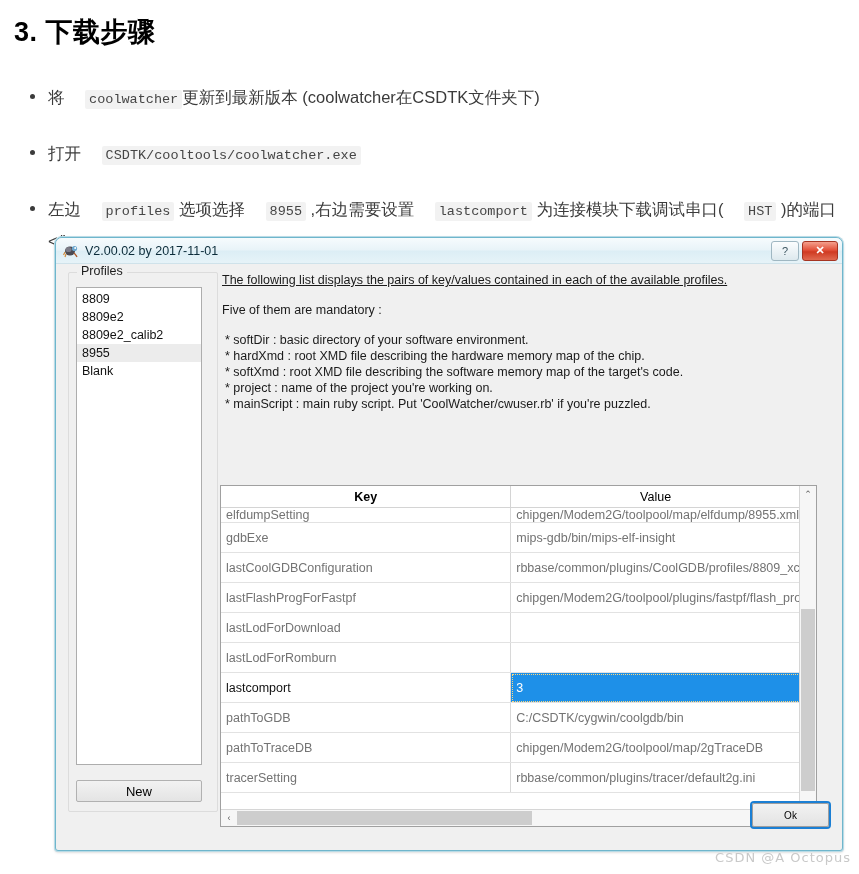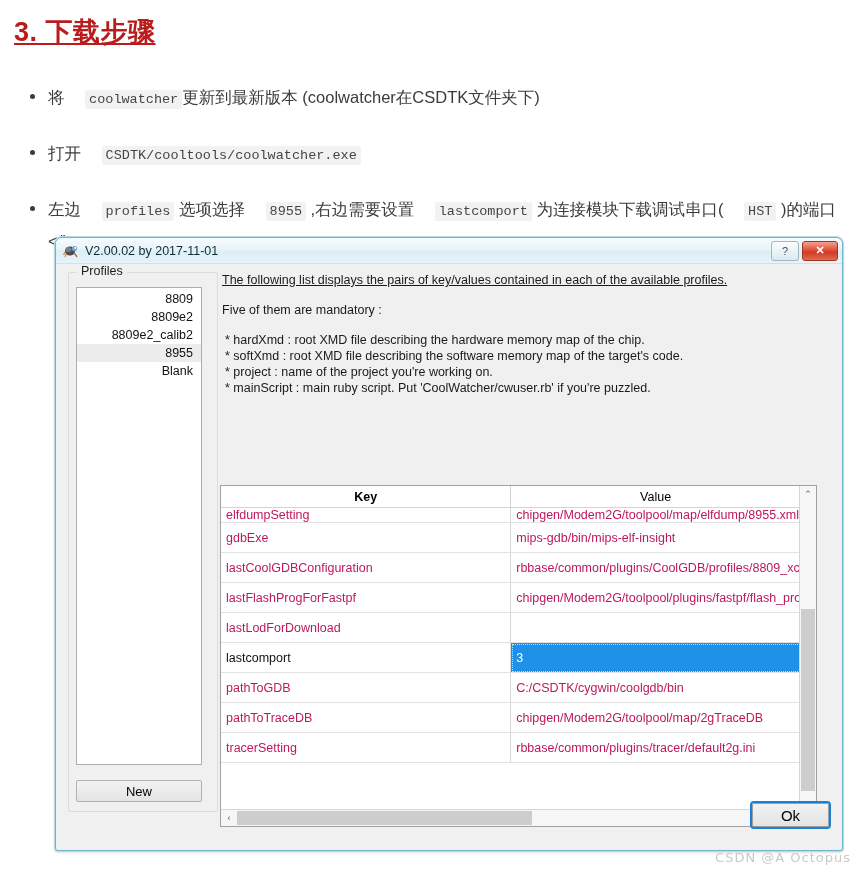--- a/index.html
+++ b/index.html
@@ -15,24 +15,23 @@
     position: relative;
     overflow: hidden;
   }
 
   
   .article { padding: 8px 14px 0 14px; }
 
   .page-title {
     font-size: 27px;
     font-weight: bold;
-    color: #b91c1c;
+    color: #000000;
     margin: 6px 0 15px 0;
     letter-spacing: .5px;
-    text-decoration: underline;
   }
 
   .bullets {
     margin: 34px 0 0 0;
     padding-left: 34px;
     list-style: none;
   }
   .bullets li {
     position: relative;
     font-size: 16.5px;
@@ -139,26 +138,25 @@
     position: absolute;
     left: 7px; top: 14px;
     width: 126px; height: 478px;
     background: #fff;
     border: 1px solid #adadad;
     box-sizing: border-box;
     padding: 2px 0 0 0;
     overflow: hidden;
   }
   .listitem {
-    padding: 1px 8px 1px 5px;
+    padding: 1px 0 1px 5px;
     font-size: 12.5px;
     line-height: 16px;
     color: #111;
     white-space: nowrap;
-    text-align: right;
   }
   .listitem.selected { background: #ececec; }
   .new-btn {
     position: absolute;
     left: 7px; bottom: 9px;
     width: 126px; height: 22px;
     background: linear-gradient(180deg,#f2f2f2,#e4e4e4);
     border: 1px solid #b1b1b1;
     border-radius: 2px;
     font-size: 13px;
@@ -210,21 +208,21 @@
     font-size: 12.5px;
     color: #000;
     padding: 0;
   }
   .grid th.key-h { font-weight: bold; }
   .grid td {
     border-right: 1px solid #d8d8d8;
     border-bottom: 1px solid #e2e2e2;
     height: 29px;
     padding: 0 0 0 5px;
-    color: #be185d;
+    color: #737373;
     white-space: nowrap;
     overflow: hidden;
   }
   .grid td.keycol { width: 158px; }
   .grid tr.clipped td { height: 14px; vertical-align: bottom; }
   .grid tr.selected td { background: #1e90e8; color: #fff; }
   .grid tr.selected td.keycol { background: #fff; color: #111; }
   .grid tr.selected td.valcol {
     outline: 1px dotted #ffd77a;
     outline-offset: -2px;
@@ -266,21 +264,21 @@
 
   .ok-btn {
     position: absolute;
     right: 13px; bottom: 22px;
     width: 77px; height: 24px;
     background: linear-gradient(180deg,#f2f2f2,#e3e3e3);
     border: 1px solid #9e9e9e;
     border-radius: 2px;
     box-shadow: 0 0 0 2px #1b7fd4;
     display: flex; align-items: center; justify-content: center;
-    font-size: 15px;
+    font-size: 10px;
     color: #000;
     box-sizing: border-box;
   }
 
   .watermark {
     position: absolute;
     right: 8px;
     top: 850px;
     font-size: 13px;
     color: #c9c9c9;
@@ -340,20 +338,21 @@
         <div class="listitem selected">8955</div>
         <div class="listitem">Blank</div>
       </div>
       <div class="new-btn">New</div>
     </div>
 
     <div class="desc">
       <div class="p1">The following list displays the pairs of key/values contained in each of the available profiles.</div>
       <div class="p2">Five of them are mandatory :</div>
       <div class="mand">
+        <div>* softDir : basic directory of your software environment.</div>
         <div>* hardXmd : root XMD file describing the hardware memory map of the chip.</div>
         <div>* softXmd : root XMD file describing the software memory map of the target's code.</div>
         <div>* project : name of the project you're working on.</div>
         <div>* mainScript : main ruby script. Put 'CoolWatcher/cwuser.rb' if you're puzzled.</div>
       </div>
     </div>
 
     <div class="table-wrap">
       <table class="grid">
         <thead>
@@ -376,20 +375,24 @@
               <td class="valcol">rbbase/common/plugins/CoolGDB/profiles/8809_xcpu.cgdb</td>
             </tr>
             <tr>
               <td class="keycol">lastFlashProgForFastpf</td>
               <td class="valcol">chipgen/Modem2G/toolpool/plugins/fastpf/flash_programmers/host_8955_</td>
             </tr>
             <tr>
               <td class="keycol">lastLodForDownload</td>
               <td class="valcol"></td>
             </tr>
+            <tr>
+              <td class="keycol">lastLodForRomburn</td>
+              <td class="valcol"></td>
+            </tr>
             <tr class="selected">
               <td class="keycol">lastcomport</td>
               <td class="valcol">3</td>
             </tr>
             <tr>
               <td class="keycol">pathToGDB</td>
               <td class="valcol">C:/CSDTK/cygwin/coolgdb/bin</td>
             </tr>
             <tr>
               <td class="keycol">pathToTraceDB</td>

